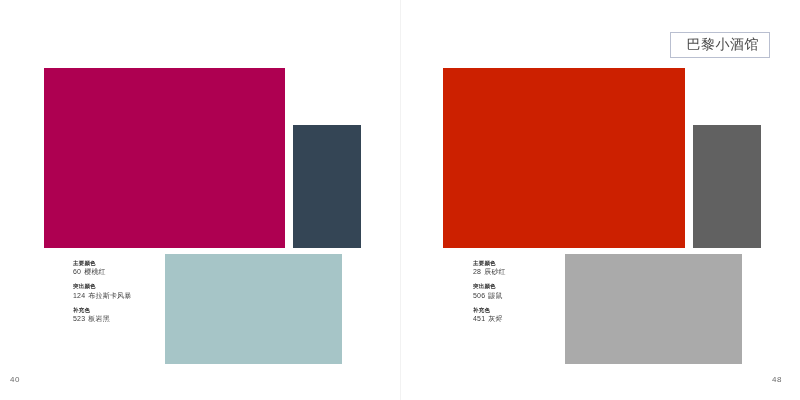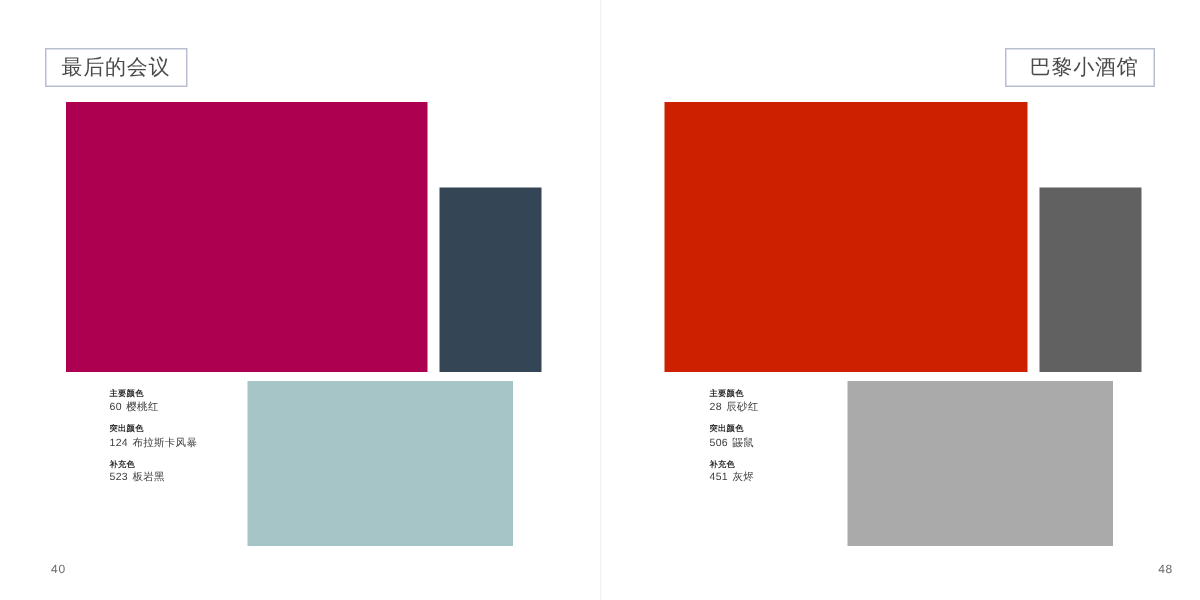--- a/index.html
+++ b/index.html
@@ -92,31 +92,30 @@
   .cap-code { margin-right: 3px; }
 
   
   .folio {
     position: absolute;
     bottom: 16px;
     font-size: 8px;
     color: #6b6b6b;
     letter-spacing: 0.5px;
   }
-  .folio-left  { left: 34px; text-align: center; }
+  .folio-left  { left: 10px; text-align: center; }
   .folio-right { right: 18px; }
 </style>
 </head>
 <body style="background: rgb(255, 255, 255);">
 
 <div class="spread">
 
   <div class="page">
 
-    <div class="title-box title-left" style="border-color: rgb(185, 191, 208);">最后的会议</div>
 
     <div class="swatch sw-l-primary" style="background: rgb(174, 0, 81);"></div>
 
     <div class="swatch sw-l-accent" style="background: rgb(52, 69, 85);"></div>
 
     <div class="swatch sw-l-comp" style="background: rgb(166, 197, 199);"></div>
 
     <div class="captions">
 
       <div class="cap-group">

